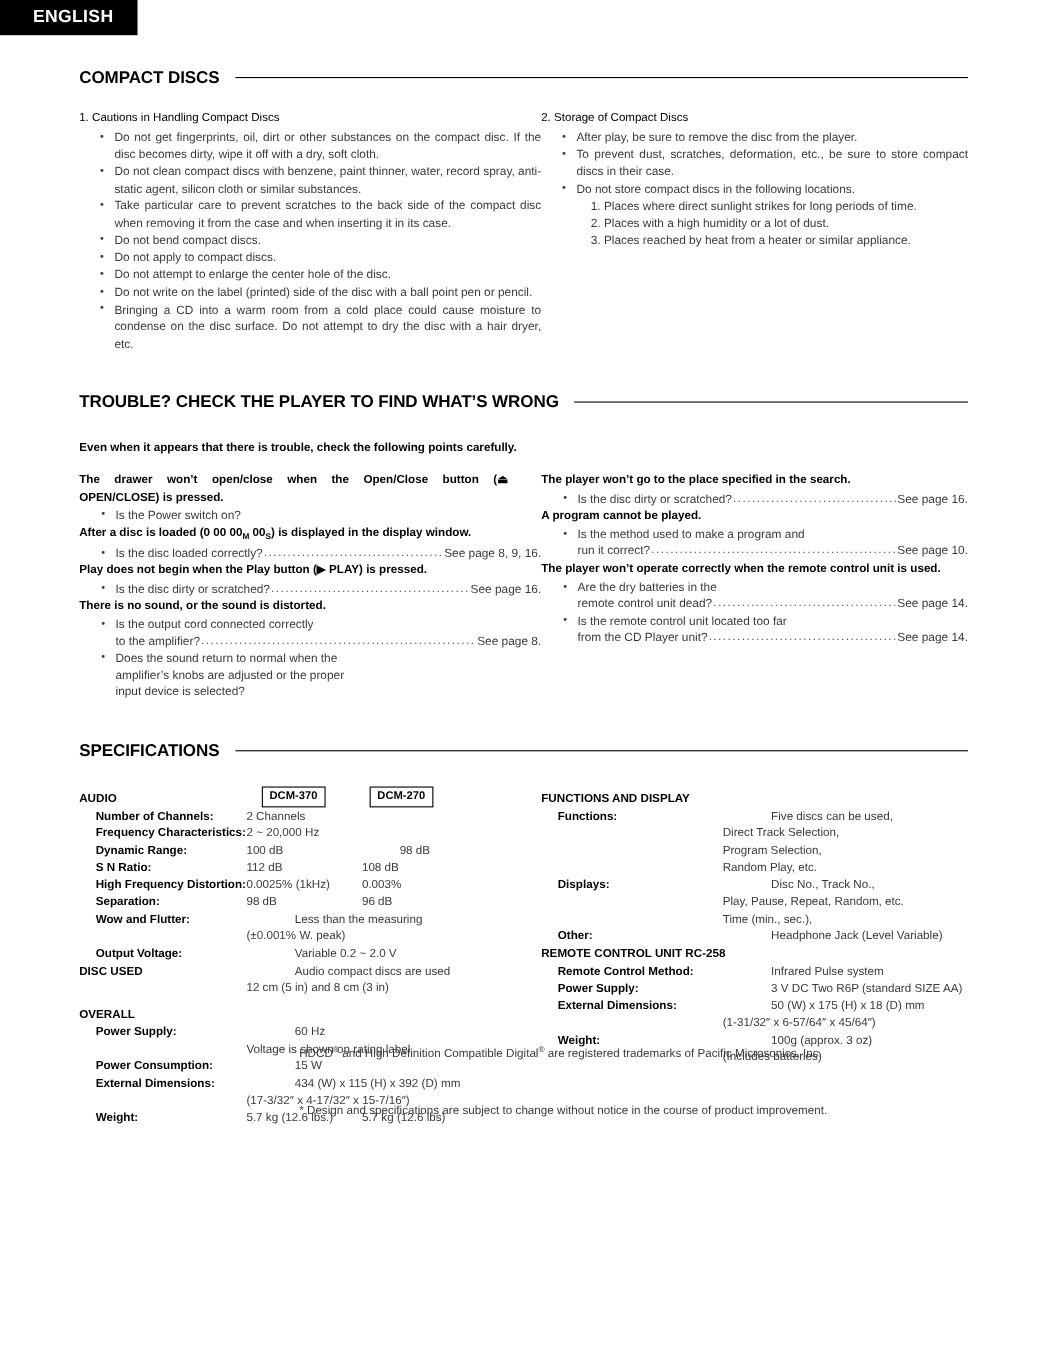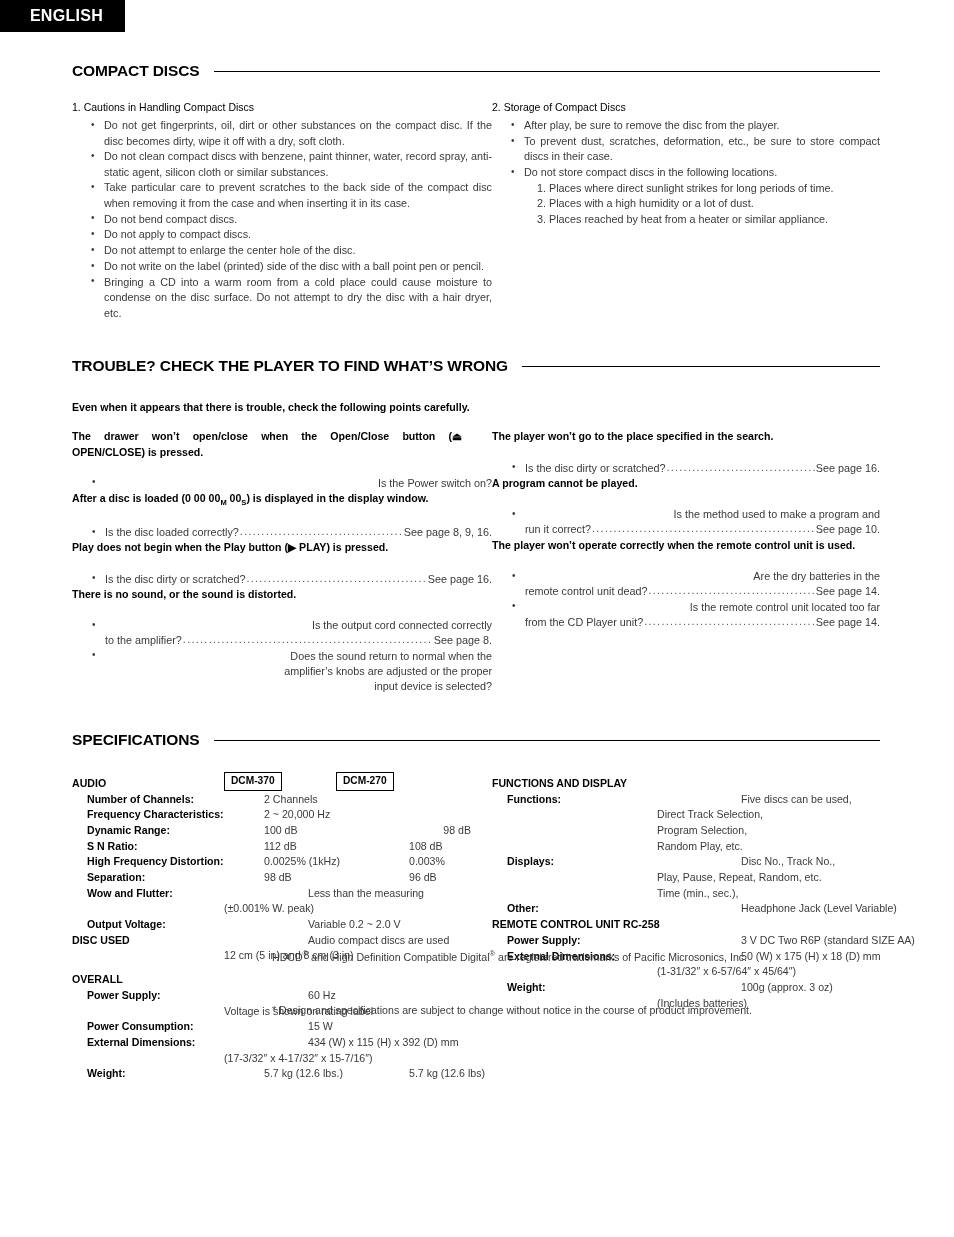--- a/index.html
+++ b/index.html
@@ -128,23 +128,22 @@
     color: #000;
     line-height: 1.44;
     margin: 0;
   }
   .tb-q.spread {
     text-align: justify;
     text-align-last: justify;
   }
   ul.tb-a {
     list-style: none;
-    margin: 16px 0 0 0;
+    margin: 2px 0 0 0;
     padding: 0 0 0 20px;
-    text-align: right;
   }
   ul.tb-a > li {
     position: relative;
     font-size: 10.8px;
     line-height: 1.42;
     color: #3a3a3a;
     padding-left: 13px;
   }
   ul.tb-a > li::before {
     content: "\2022";
@@ -192,21 +191,20 @@
     font-size: 10.6px;
     font-weight: bold;
     color: #000;
     line-height: 1.5;
     margin: 0;
   }
   .spec-row {
     display: flex;
     line-height: 1.48;
     align-items: baseline;
-    gap: 40px;
   }
   .spec-row .sp-label {
     flex: 0 0 152px;
     padding-left: 15px;
     font-size: 10.6px;
     font-weight: bold;
     color: #000;
     white-space: nowrap;
   }
   .spec-row .sp-val {
@@ -420,21 +418,21 @@
     <span class="title">SPECIFICATIONS</span>
     <span class="rule"></span>
   </div>
 
   <div style="height:27px"></div>
 
   <div class="cols">
 
     <div class="col-l">
       <div class="model-boxes">
-        <span class="model-box" style="left:152px; top:-4px;text-align:center;">DCM-370</span>
+        <span class="model-box" style="left:166px; top:-4px;text-align:center;">DCM-370</span>
         <span class="model-box" style="left:264px; top:-4px;">DCM-270</span>
       </div>
 
       <div class="spec-group">AUDIO</div>
 
       <div class="spec-row">
         <span class="sp-label">Number of Channels:</span>
         <span class="sp-val">2 Channels</span>
         <span class="sp-val2 ralign"></span>
       </div>
@@ -550,20 +548,24 @@
           <span class="txt">Time (min., sec.),</span>
       </div>
 
       <div class="spec-row">
         <span class="sp-label">Other:</span>
         <span class="sp-val wide">Headphone Jack (Level Variable)</span>
       </div>
 
       <div class="spec-group">REMOTE CONTROL UNIT RC-258</div>
 
+      <div class="spec-row">
+        <span class="sp-label">Remote Control Method:</span>
+        <span class="sp-val wide">Infrared Pulse system</span>
+      </div>
       <div class="spec-row">
         <span class="sp-label">Power Supply:</span>
         <span class="sp-val wide">3 V DC Two R6P (standard SIZE AA)</span>
       </div>
       <div class="spec-row">
         <span class="sp-label">External Dimensions:</span>
         <span class="sp-val wide">50 (W) x 175 (H) x 18 (D) mm</span>
       </div>
       <div class="spec-cont">
         <span class="pad"></span>

